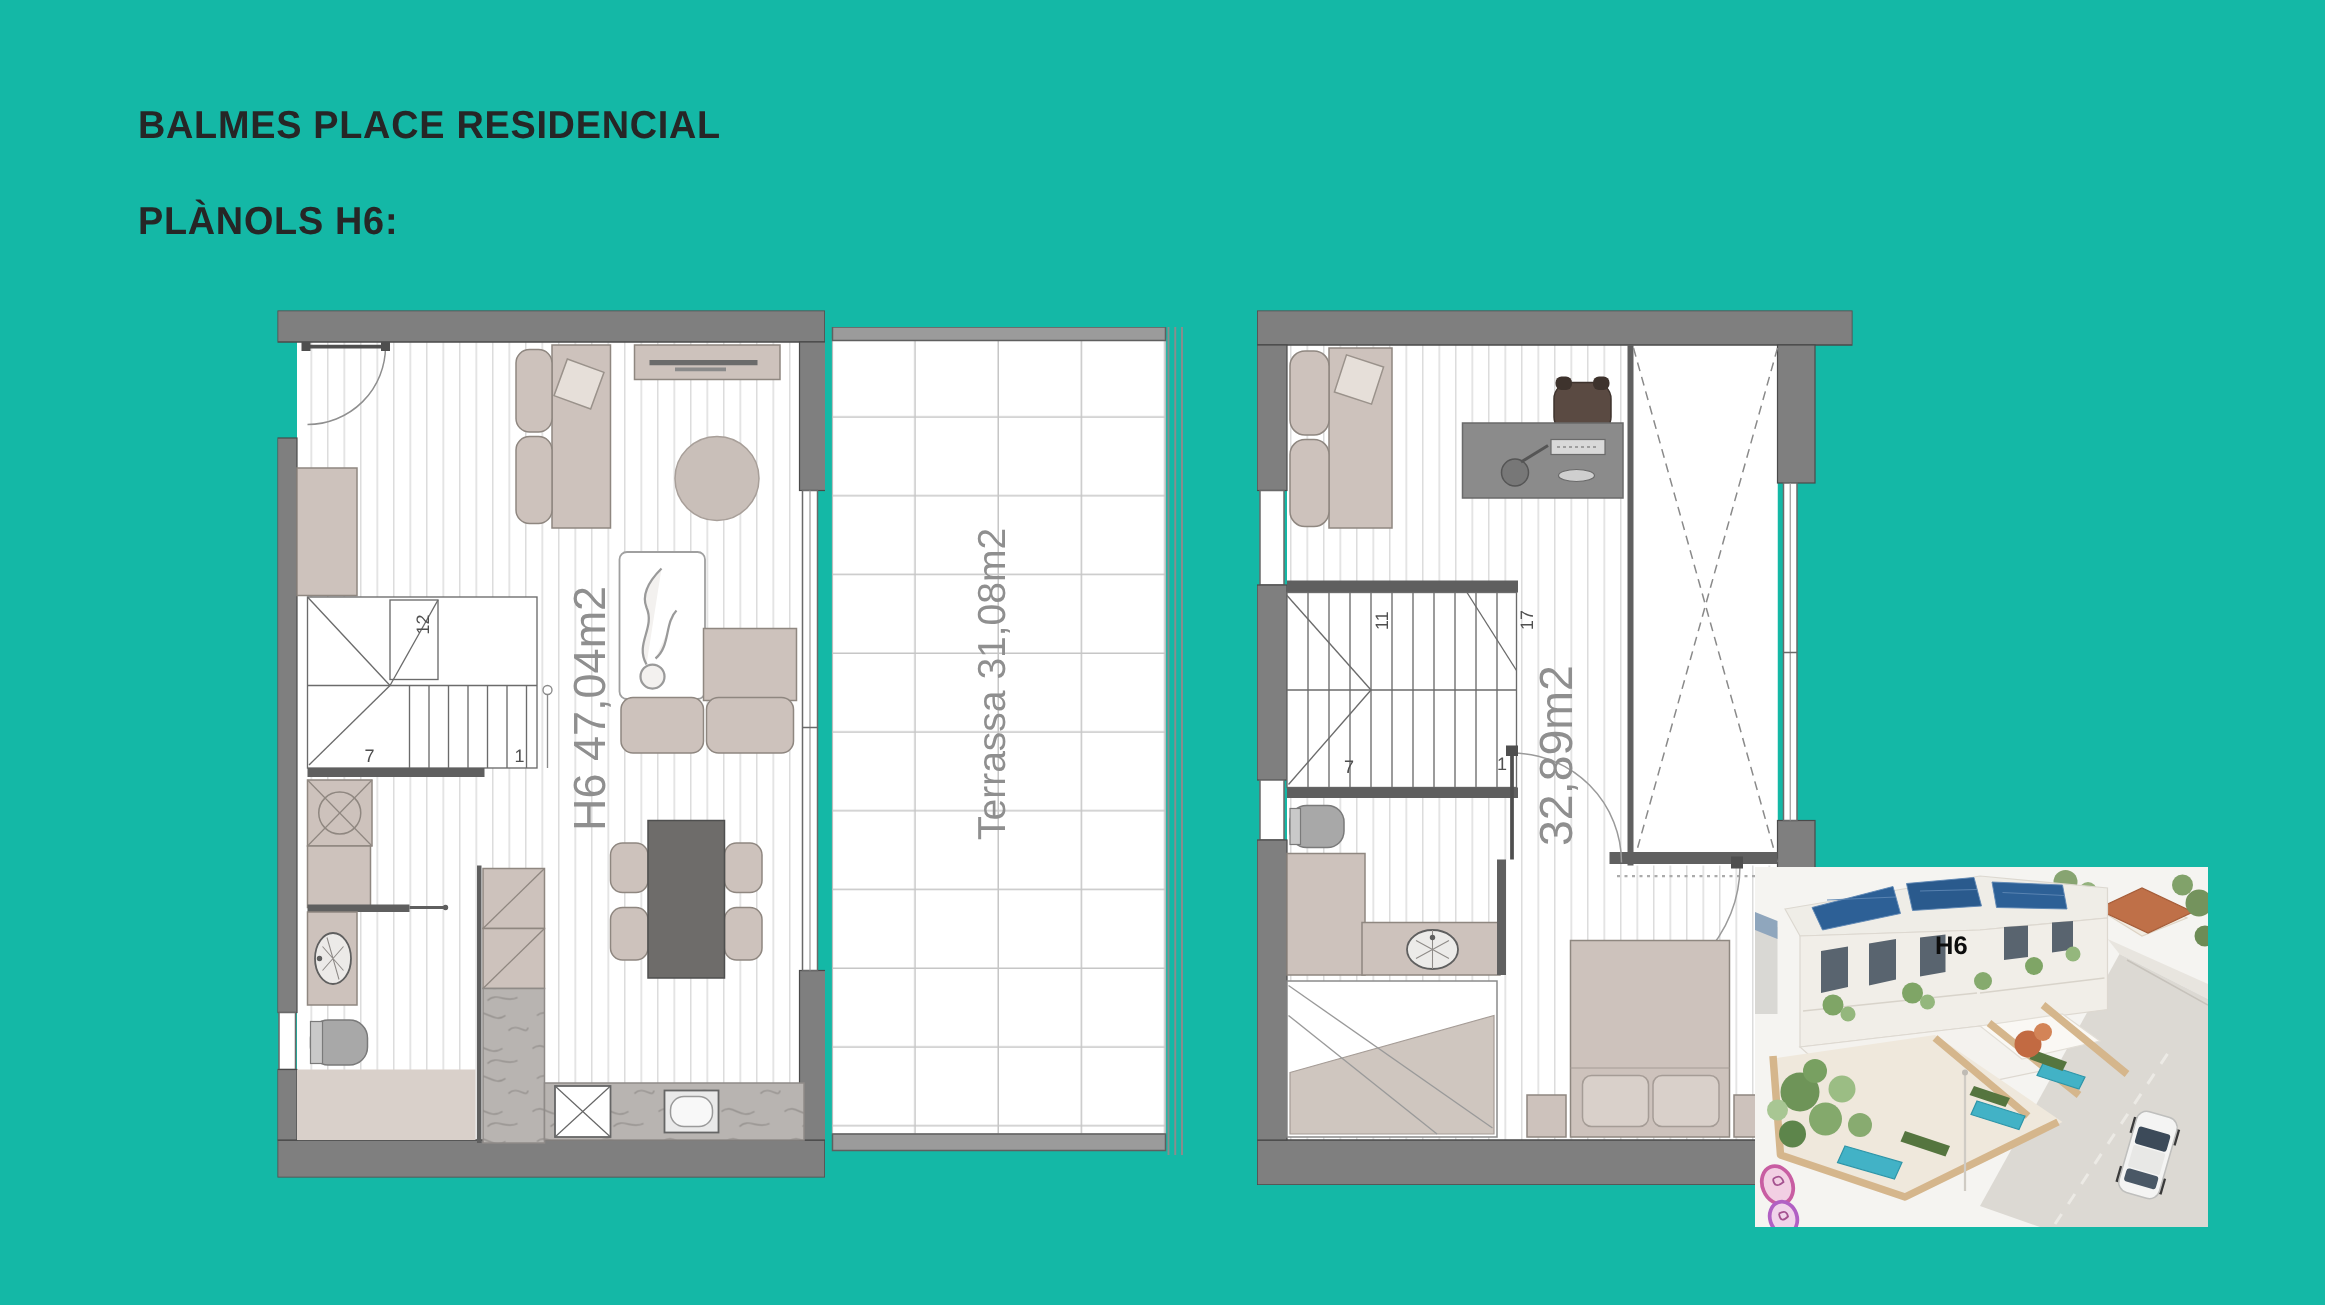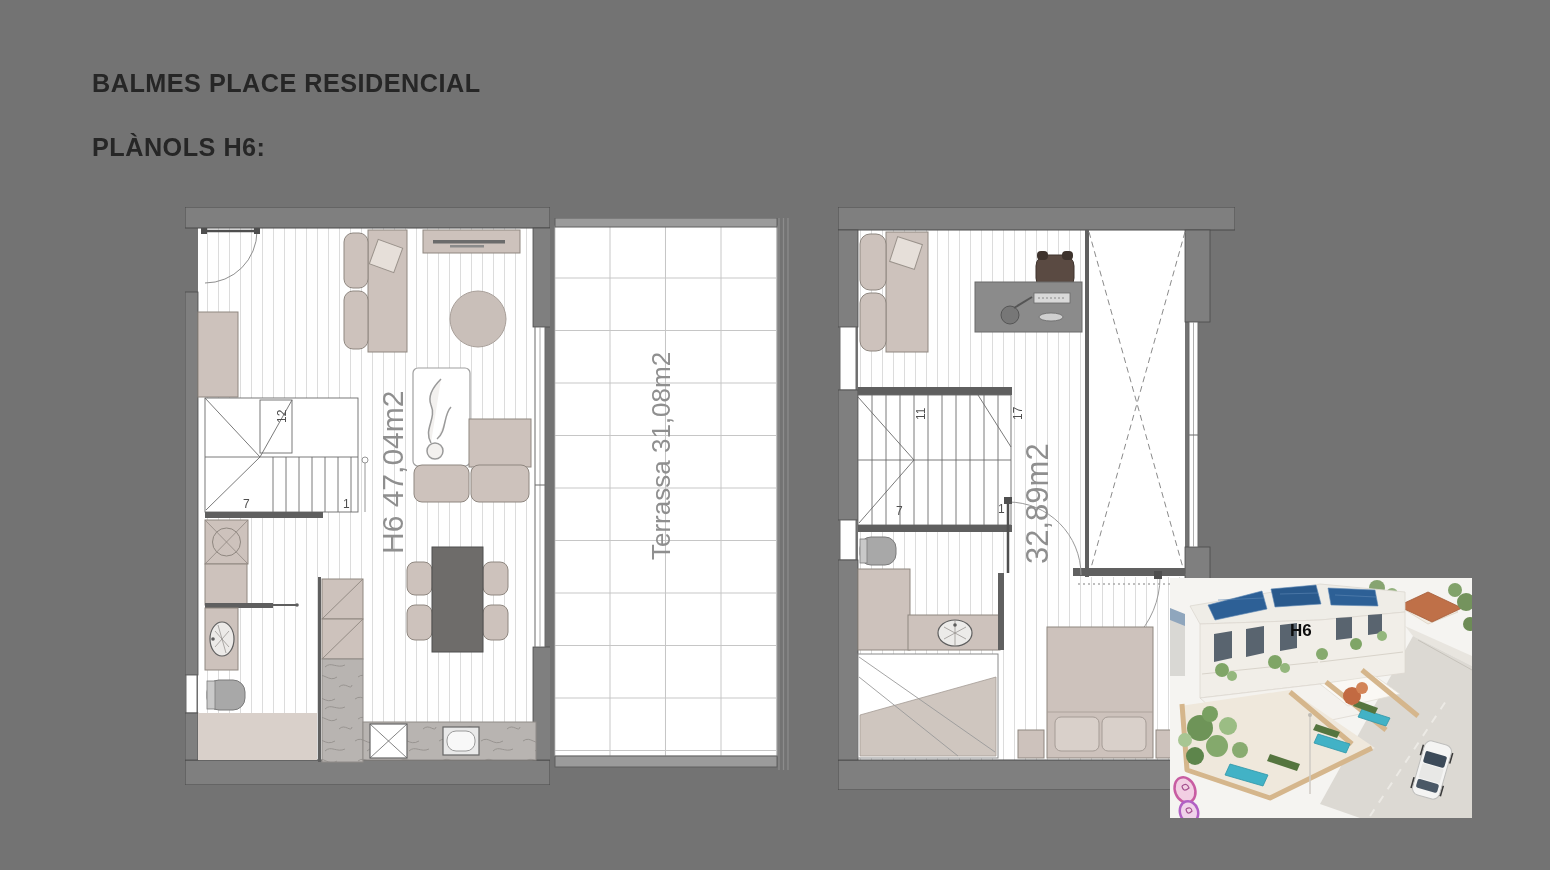--- a/index.html
+++ b/index.html
@@ -1,16 +1,16 @@
 <!DOCTYPE html>
 <html><head>
 <meta charset="utf-8">
 <style>
   html,body{margin:0;padding:0;background:#ffffff;}
-  .canvas{position:relative;width:1550px;height:870px;background:#737373;overflow:hidden;
+  .canvas{position:relative;width:1550px;height:870px;background:#14b8a6;overflow:hidden;
           font-family:"Liberation Sans",sans-serif;text-align:center;}
   .page-title{position:absolute;left:92px;top:68px;margin:0;font-size:26px;font-weight:bold;
               letter-spacing:.5px;color:#262626;transform:scaleX(.97);transform-origin:left;}
   .page-subtitle{position:absolute;left:92px;top:132px;margin:0;font-size:26px;font-weight:bold;
               letter-spacing:.5px;color:#262626;transform:scaleX(.97);transform-origin:left;}
   .plan{position:absolute;}
   .plan svg,.render svg{display:block;}
   .render{position:absolute;left:1170px;top:578px;width:302px;height:300px;}
   text.area-label{font-family:"Liberation Sans",sans-serif;fill:#8f8f8f;}
   text.stair-num{font-family:"Liberation Sans",sans-serif;fill:#4f4f4f;font-size:12px;}

